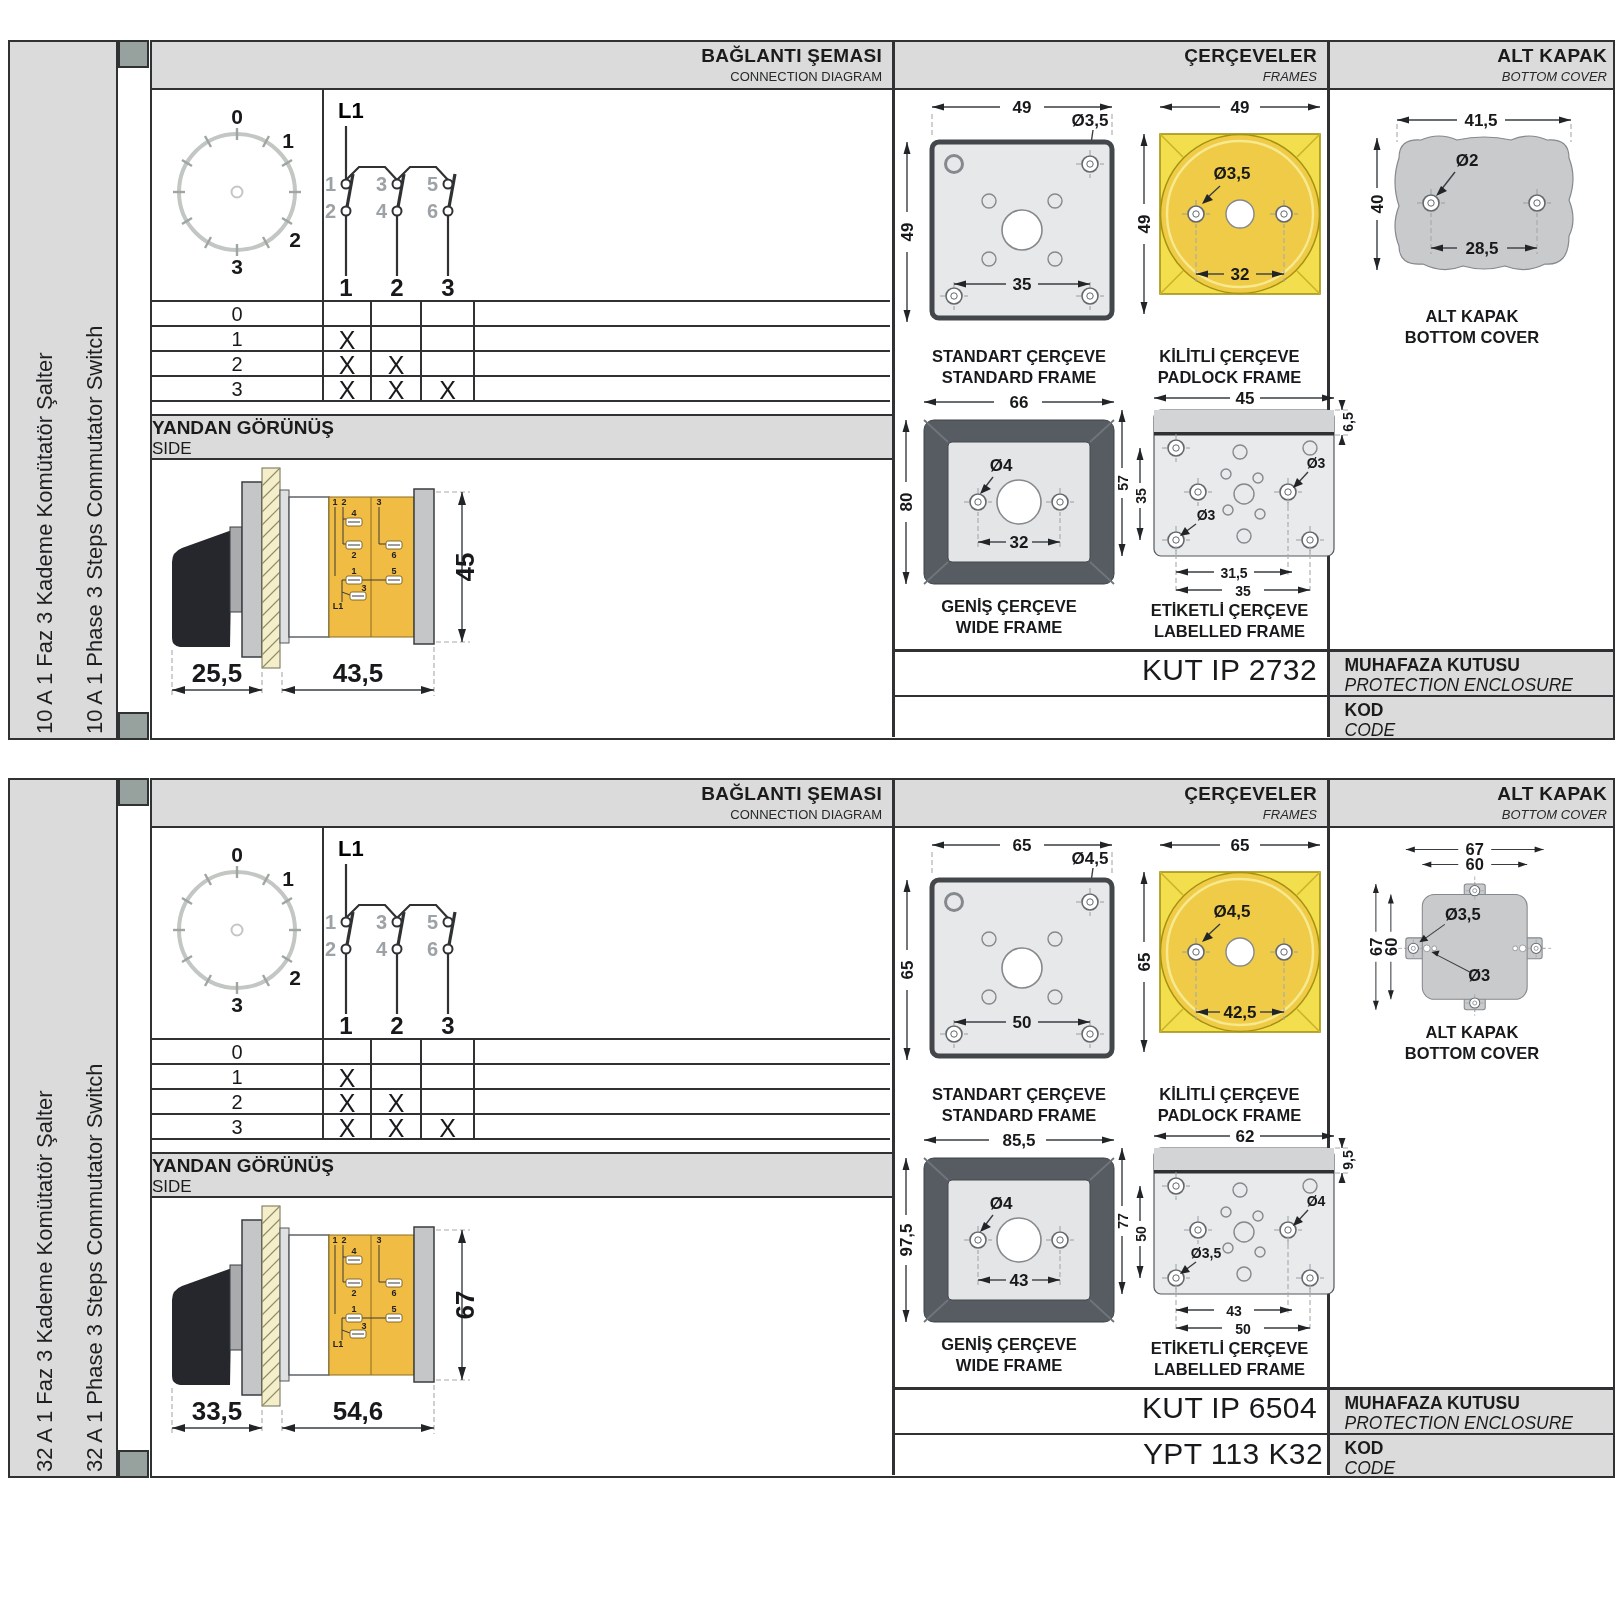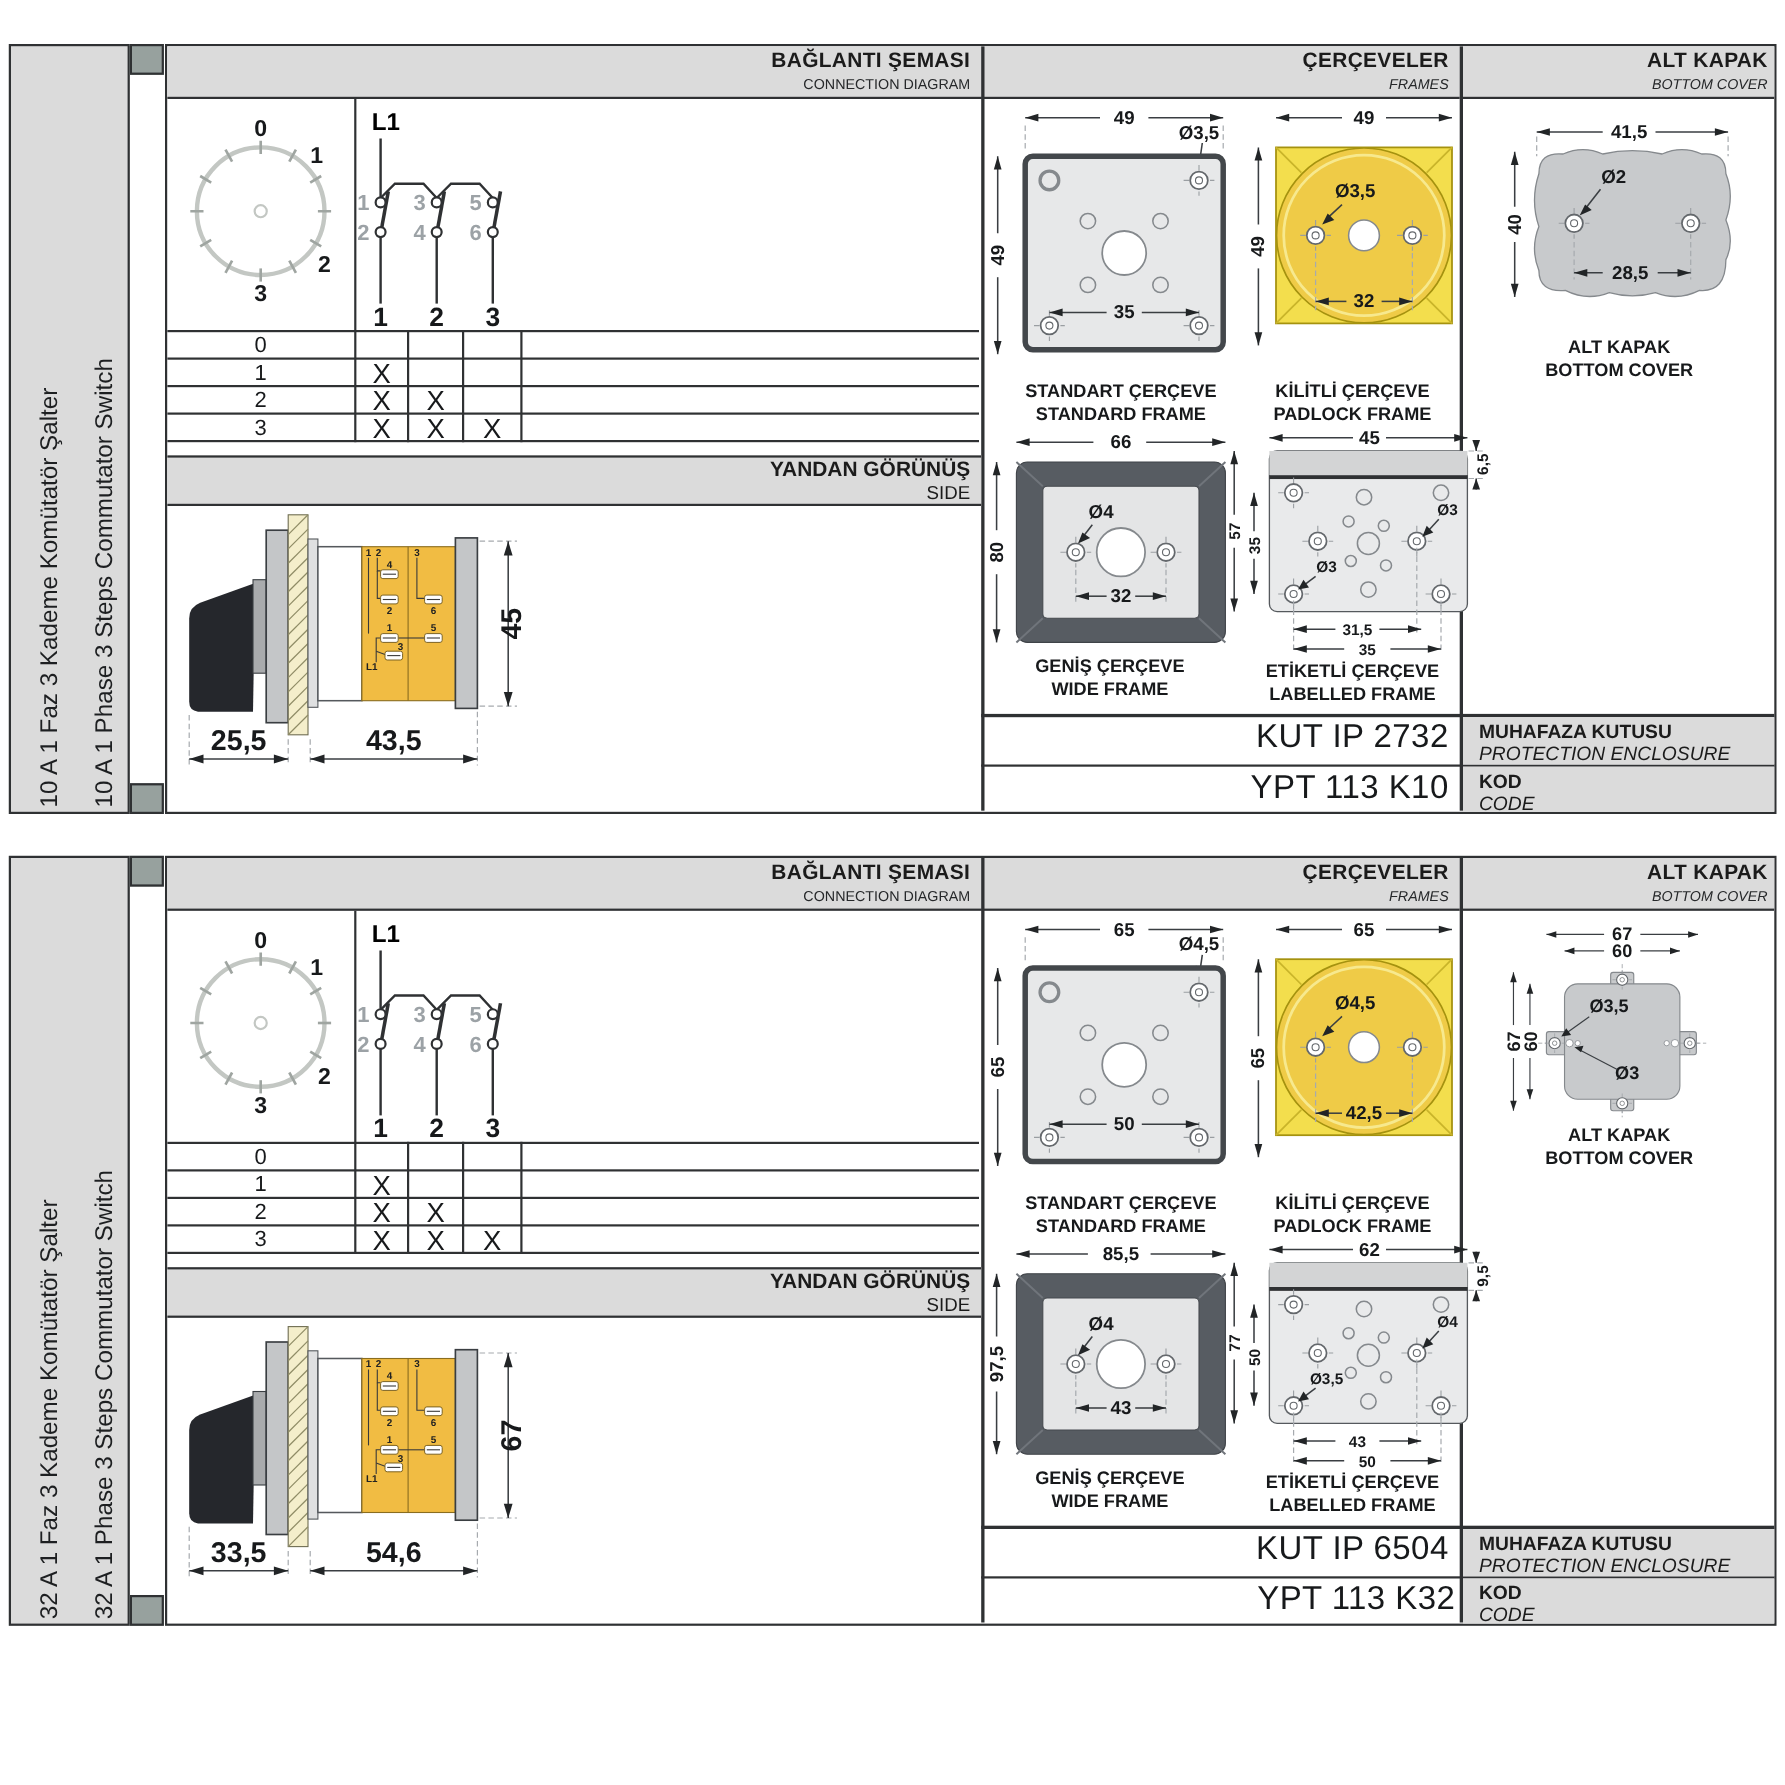--- a/index.html
+++ b/index.html
@@ -7,21 +7,21 @@
   .sidebar{position:absolute;left:8px;width:110px;height:700px;background:#DBDBDB;border:2px solid #2F3133;box-sizing:border-box;overflow:hidden}
   .sbt{position:absolute;left:10px;top:692px;width:660px;transform:rotate(-90deg);transform-origin:0 0}
   .sbt div{font-size:22px;line-height:50px;white-space:nowrap;color:#1d1f21}
   .sq{position:absolute;left:118px;width:31px;height:28px;background:#97A19E;border:2px solid #2F3133;box-sizing:border-box}
   .main{position:absolute;left:150px;width:1465px;height:700px;border:2.5px solid #2F3133;box-sizing:border-box;background:#fff;overflow:hidden}
   .hdr{position:absolute;top:0;height:48px;background:#DBDBDB;border-bottom:2.5px solid #2F3133;box-sizing:border-box;text-align:right;padding:2px 10px 0 0}
   .hdr .l1{font-weight:700;font-size:19px;line-height:23px;letter-spacing:.3px}
   .hdr .l2{font-size:13px;line-height:19px;color:#26282a}
   .em .l2{font-style:italic}
   .vl,.hl{position:absolute;background:#2F3133}
-  .bar{position:absolute;background:#DBDBDB;border-top:2.5px solid #2F3133;border-bottom:2.5px solid #2F3133;box-sizing:border-box;text-align:right;padding:1px 10px 0 0}
+  .bar{position:absolute;background:#DBDBDB;border-top:2.5px solid #2F3133;border-bottom:2.5px solid #2F3133;box-sizing:border-box;text-align:left;padding:1px 10px 0 0}
   .cap{position:absolute;text-align:center;font-weight:700;font-size:16.5px;line-height:20.5px;color:#17191B}
   .num{position:absolute;text-align:center;font-size:20px;color:#17191B}
   .xm{position:absolute;text-align:center;font-size:25px;color:#17191B}
   .val{position:absolute;text-align:right;font-size:30px;letter-spacing:.4px;padding-right:10px;box-sizing:border-box;color:#17191B}
   .lbl{position:absolute;background:#DBDBDB;padding:3px 0 0 15px;box-sizing:border-box}
   .lbl .l1{font-weight:700;font-size:17.5px;line-height:20px}
   .lbl .l2{font-style:italic;font-size:17.5px;line-height:20px}
   svg{position:absolute;overflow:visible}
   svg text{font-family:"Liberation Sans",sans-serif}
   .ln{stroke:#2F3133;stroke-width:2.2;fill:none}
@@ -469,21 +469,20 @@
       <div>BOTTOM COVER</div>
     </div>
 
     <div class="hl" style="left:740px;top:607px;width:725px;height:2.5px"></div>
     <div class="hl" style="left:740px;top:653px;width:725px;height:2px"></div>
     <div class="val" style="left:740px;top:611px;width:435px;height:40px">KUT IP 2732</div>
     <div class="lbl" style="left:1177.5px;top:609.5px;width:287.5px;height:43.5px">
       <div class="l1">MUHAFAZA KUTUSU</div>
       <div class="l2">PROTECTION ENCLOSURE</div>
     </div>
-    <div class="val" style="left:740px;top:657px;width:435px;height:40px">YPT 113 K10</div>
     <div class="lbl" style="left:1177.5px;top:655px;width:287.5px;height:45px">
       <div class="l1">KOD</div>
       <div class="l2">CODE</div>
     </div>
   </div>
 </div>
 
 <div>
   <div class="sidebar" style="top:778px">
     <div class="sbt">

